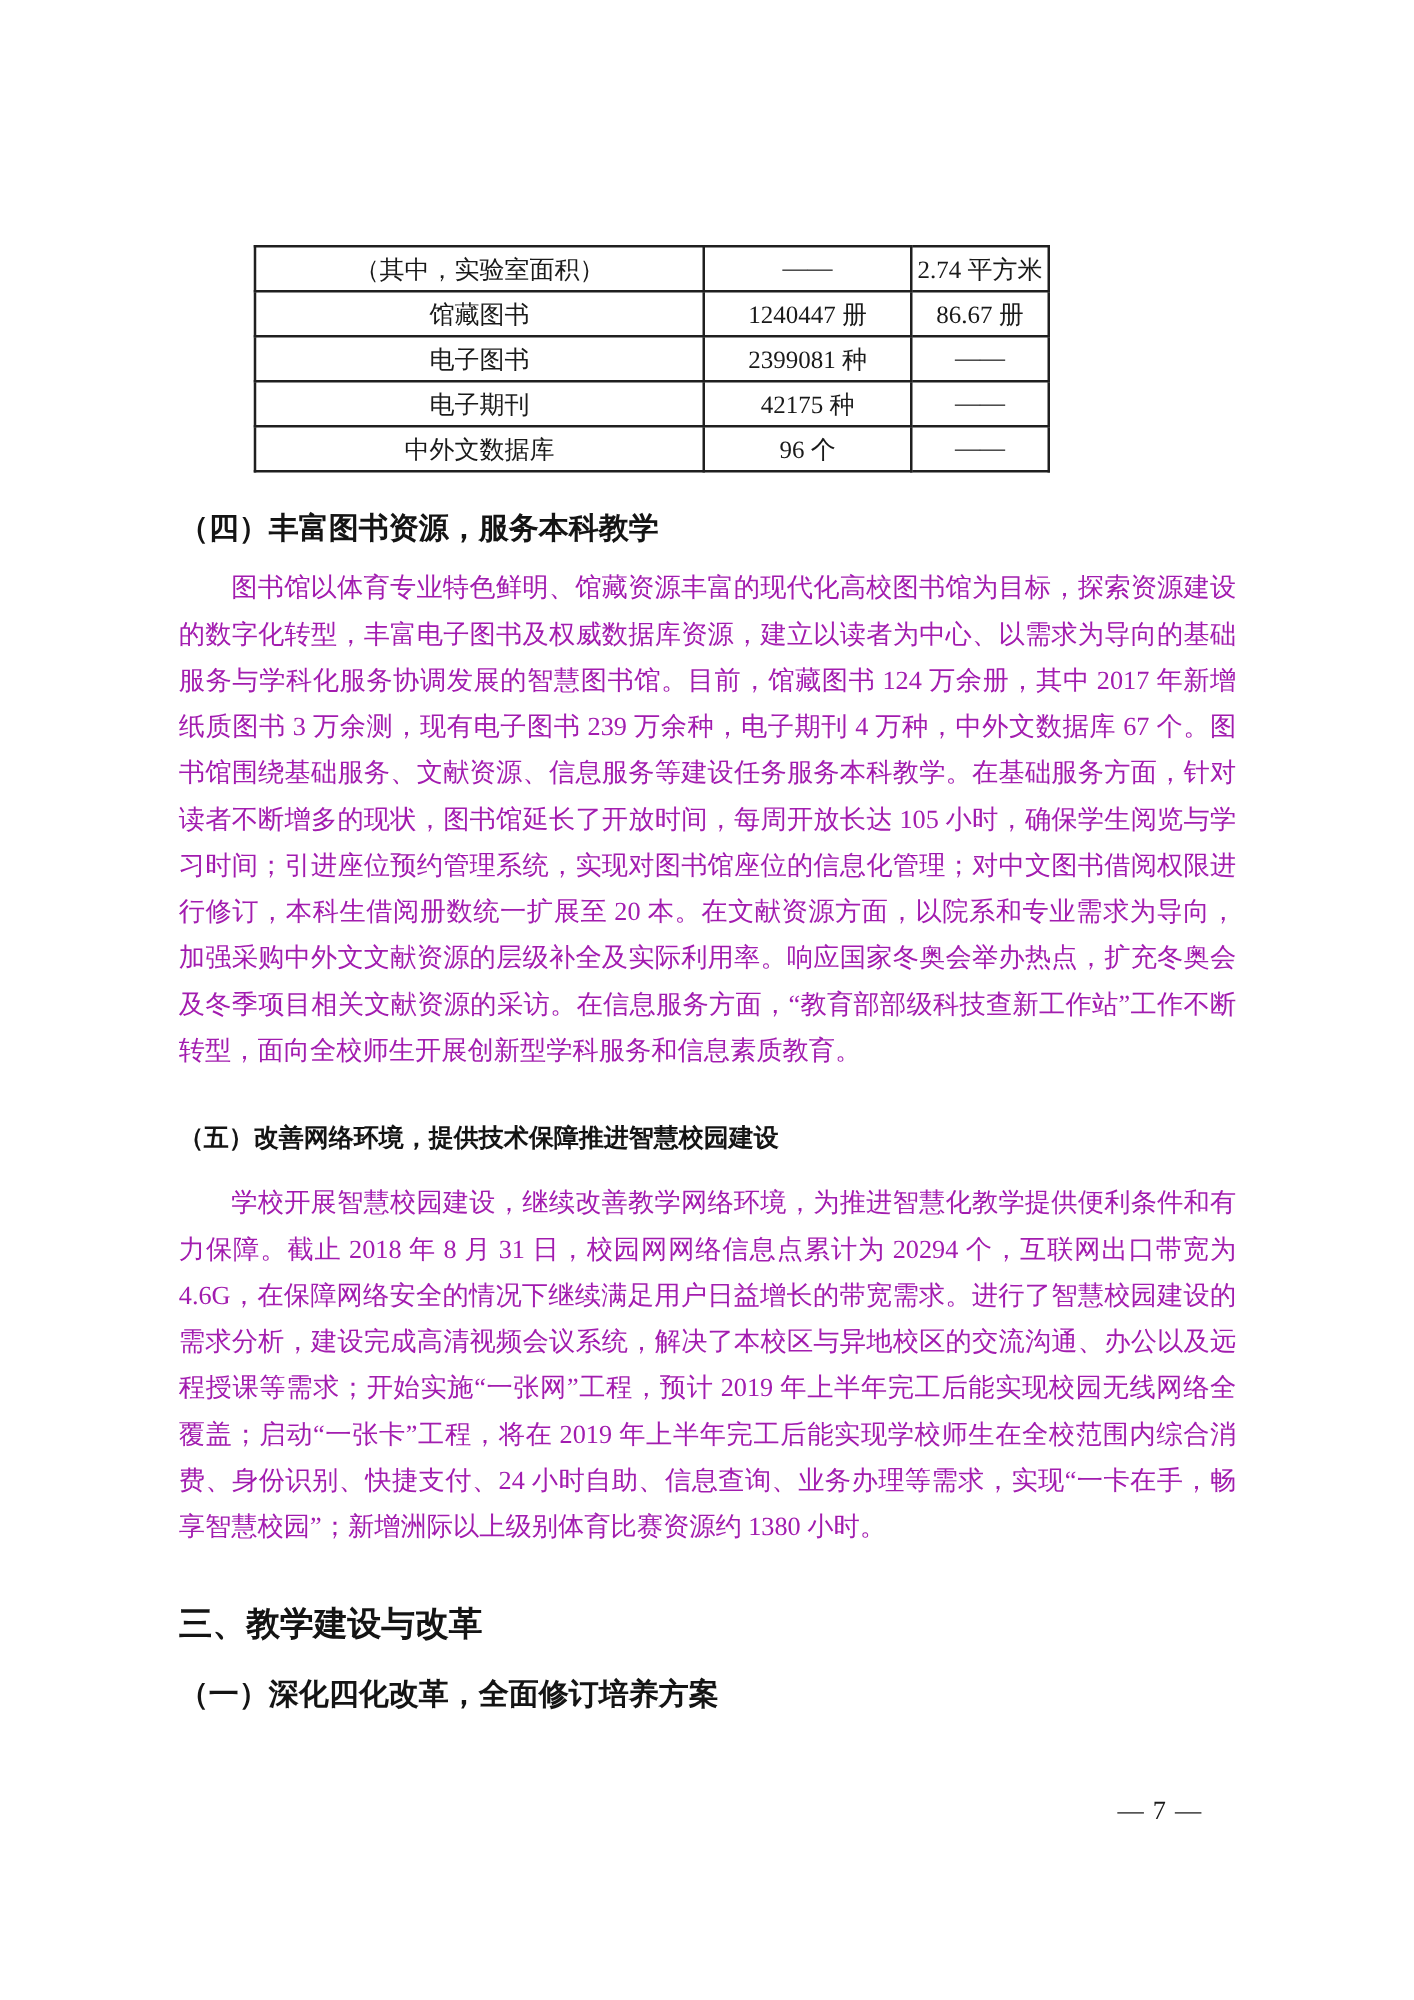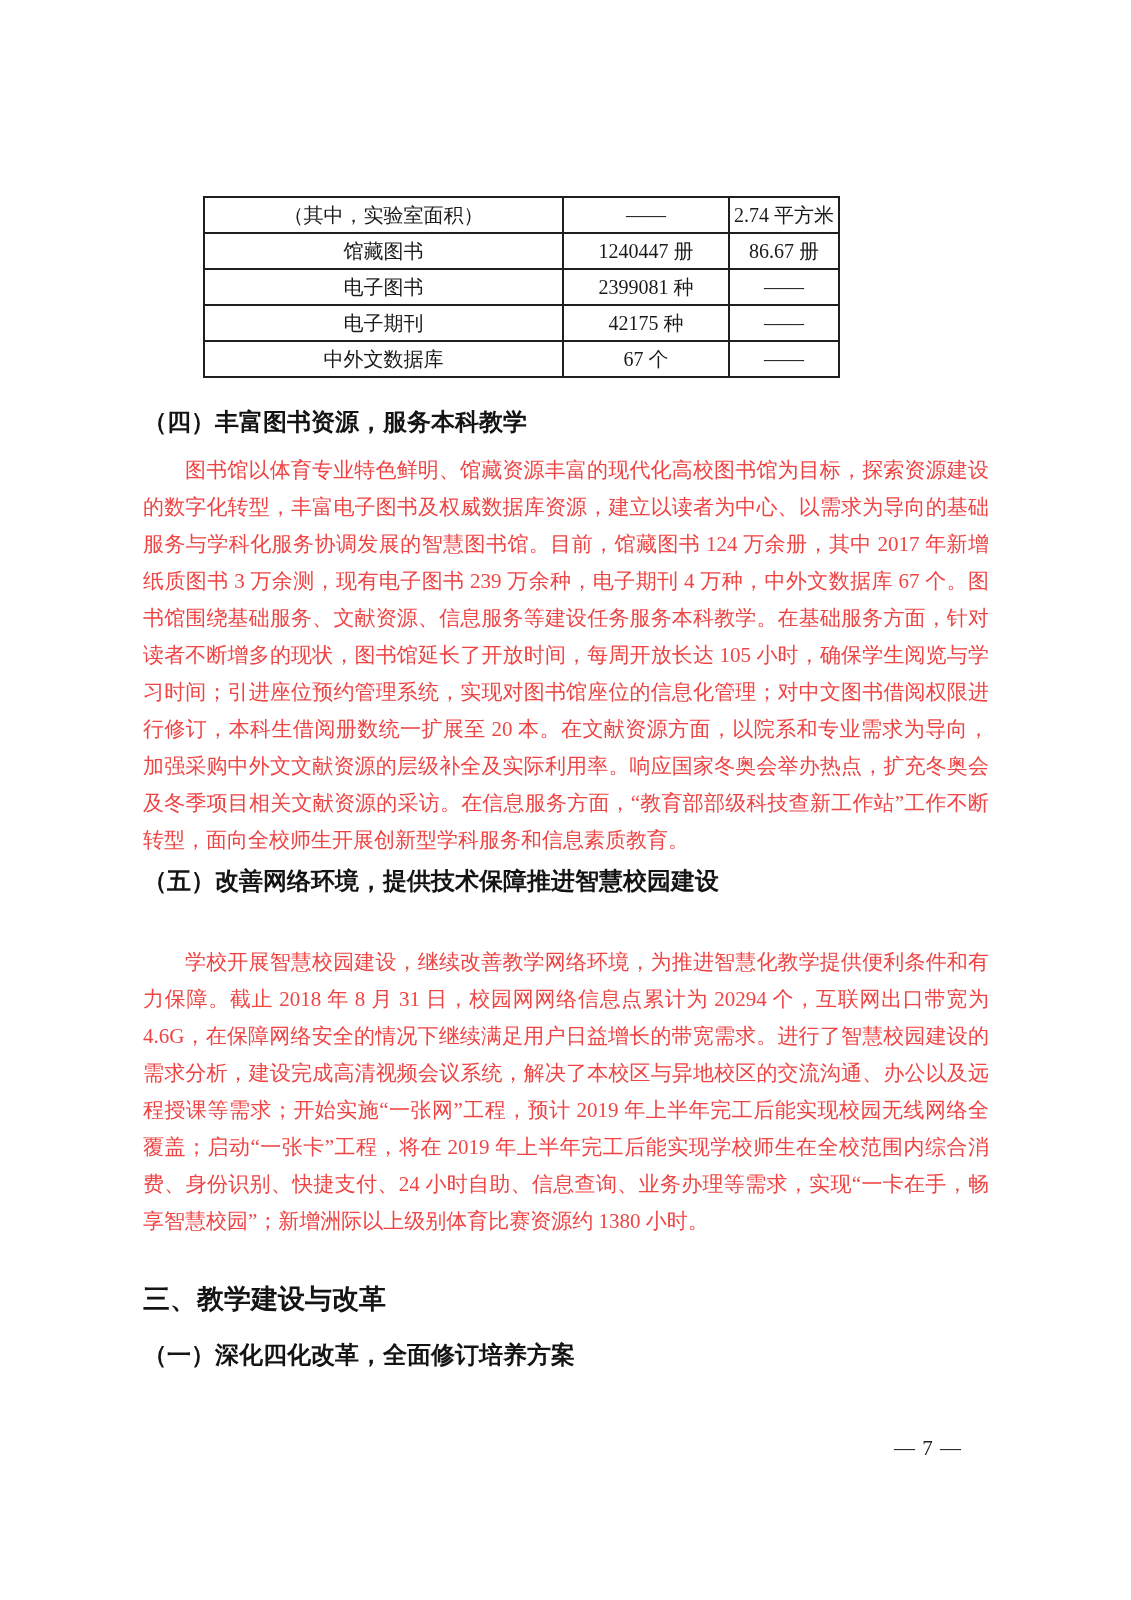--- a/index.html
+++ b/index.html
@@ -39,35 +39,35 @@
   .heading {
     position: absolute;
     left: 143px;
     margin: 0;
     font-family: "Liberation Sans", "DejaVu Sans", sans-serif;
     font-weight: bold;
     color: #141414;
     white-space: nowrap;
   }
   #h-s4  { top: 406px;  font-size: 24px; }
-  #h-s5  { top: 865px;  font-size: 24px; text-align: right; }
+  #h-s5  { top: 897px;  font-size: 20px; text-align: right; }
   #h-ch3 { top: 1281px; font-size: 27px; }
   #h-s1  { top: 1339px; font-size: 24px; }
 
   
   .para {
     position: absolute;
     left: 143px;
     width: 846px;
     margin: 0;
     font-size: 21px;
     line-height: 37px;
     text-align: justify;
     text-indent: 2em;
-    color: #ef4444;
+    color: #a21caf;
   }
   #p1 { top: 452px; }
   #p2 { top: 944px; }
 
   
   .page-number {
     position: absolute;
     top: 1436px;
     left: 858px;
     width: 140px;
@@ -97,21 +97,21 @@
       <td class="col2">2399081 种</td>
       <td class="col3">——</td>
     </tr>
     <tr>
       <td class="col1">电子期刊</td>
       <td class="col2">42175 种</td>
       <td class="col3">——</td>
     </tr>
     <tr>
       <td class="col1">中外文数据库</td>
-      <td class="col2">67 个</td>
+      <td class="col2">96 个</td>
       <td class="col3">——</td>
     </tr>
   </tbody>
 </table>
 
 <h2 id="h-s4" class="heading">（四）丰富图书资源，服务本科教学</h2>
 <p id="p1" class="para">图书馆以体育专业特色鲜明、馆藏资源丰富的现代化高校图书馆为目标，探索资源建设的数字化转型，丰富电子图书及权威数据库资源，建立以读者为中心、以需求为导向的基础服务与学科化服务协调发展的智慧图书馆。目前，馆藏图书 124 万余册，其中 2017 年新增纸质图书 3 万余测，现有电子图书 239 万余种，电子期刊 4 万种，中外文数据库 67 个。图书馆围绕基础服务、文献资源、信息服务等建设任务服务本科教学。在基础服务方面，针对读者不断增多的现状，图书馆延长了开放时间，每周开放长达 105 小时，确保学生阅览与学习时间；引进座位预约管理系统，实现对图书馆座位的信息化管理；对中文图书借阅权限进行修订，本科生借阅册数统一扩展至 20 本。在文献资源方面，以院系和专业需求为导向，加强采购中外文文献资源的层级补全及实际利用率。响应国家冬奥会举办热点，扩充冬奥会及冬季项目相关文献资源的采访。在信息服务方面，“教育部部级科技查新工作站”工作不断转型，面向全校师生开展创新型学科服务和信息素质教育。</p>
 
 <h2 id="h-s5" class="heading">（五）改善网络环境，提供技术保障推进智慧校园建设</h2>
 <p id="p2" class="para">学校开展智慧校园建设，继续改善教学网络环境，为推进智慧化教学提供便利条件和有力保障。截止 2018 年 8 月 31 日，校园网网络信息点累计为 20294 个，互联网出口带宽为 4.6G，在保障网络安全的情况下继续满足用户日益增长的带宽需求。进行了智慧校园建设的需求分析，建设完成高清视频会议系统，解决了本校区与异地校区的交流沟通、办公以及远程授课等需求；开始实施“一张网”工程，预计 2019 年上半年完工后能实现校园无线网络全覆盖；启动“一张卡”工程，将在 2019 年上半年完工后能实现学校师生在全校范围内综合消费、身份识别、快捷支付、24 小时自助、信息查询、业务办理等需求，实现“一卡在手，畅享智慧校园”；新增洲际以上级别体育比赛资源约 1380 小时。</p>

